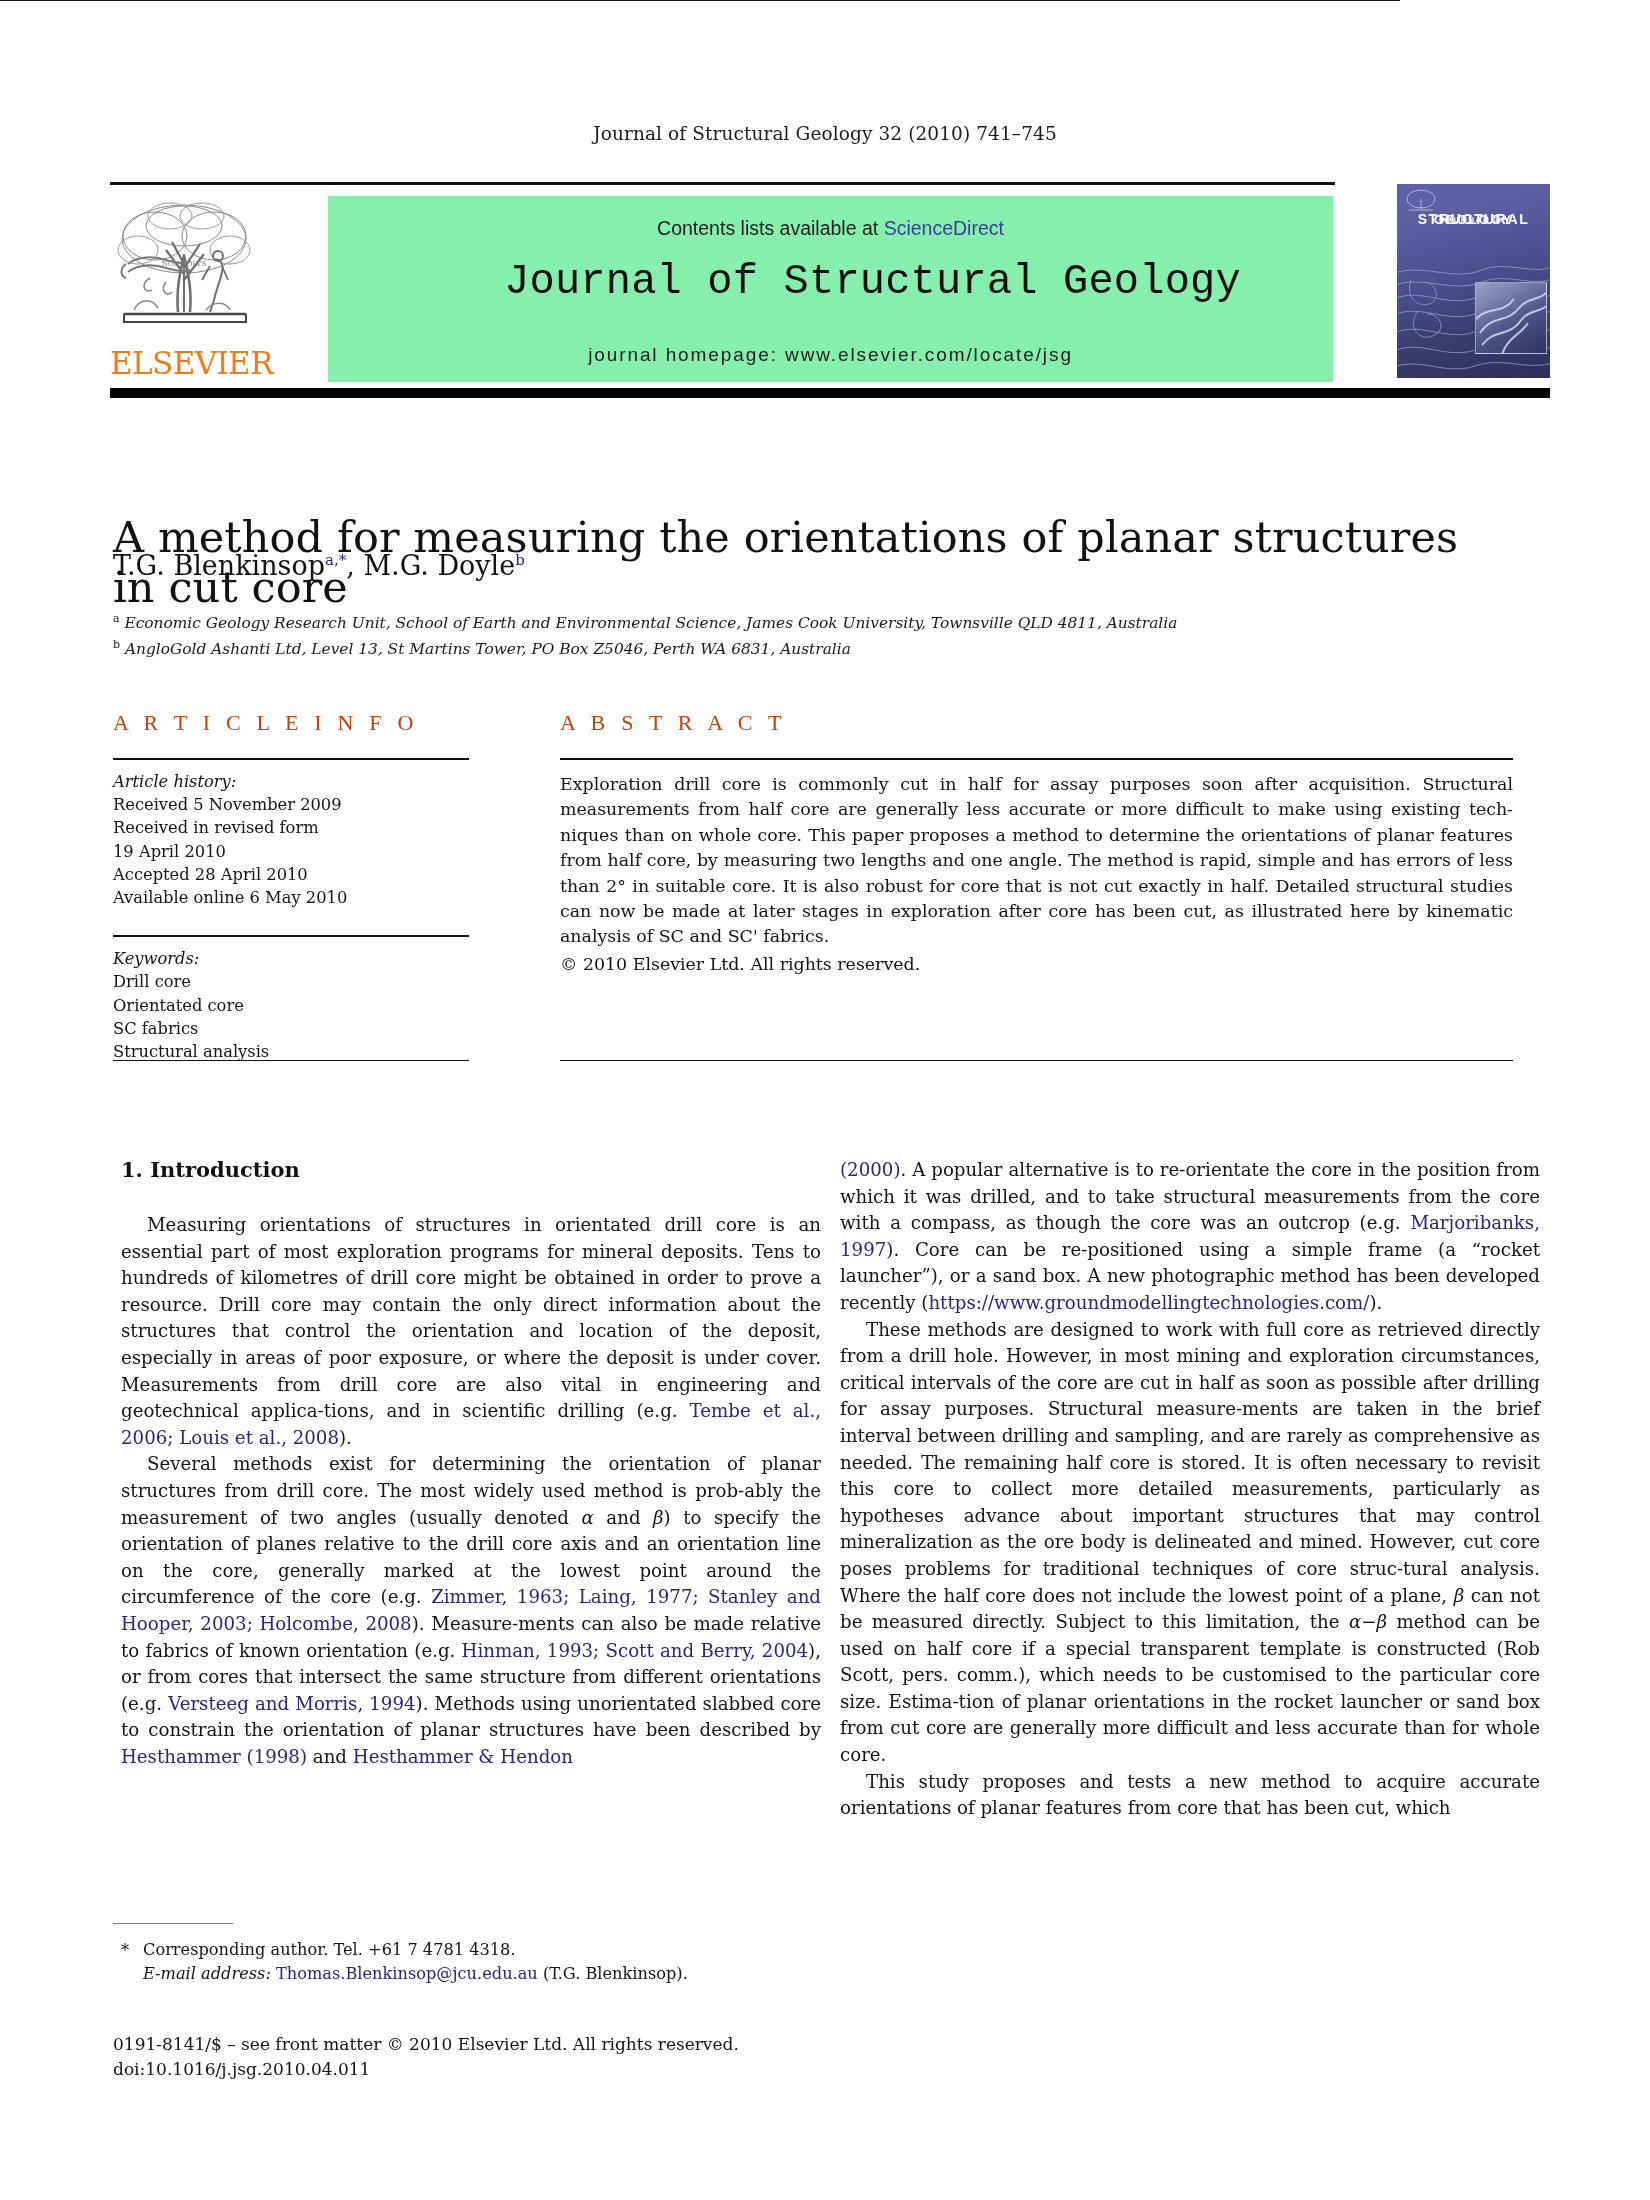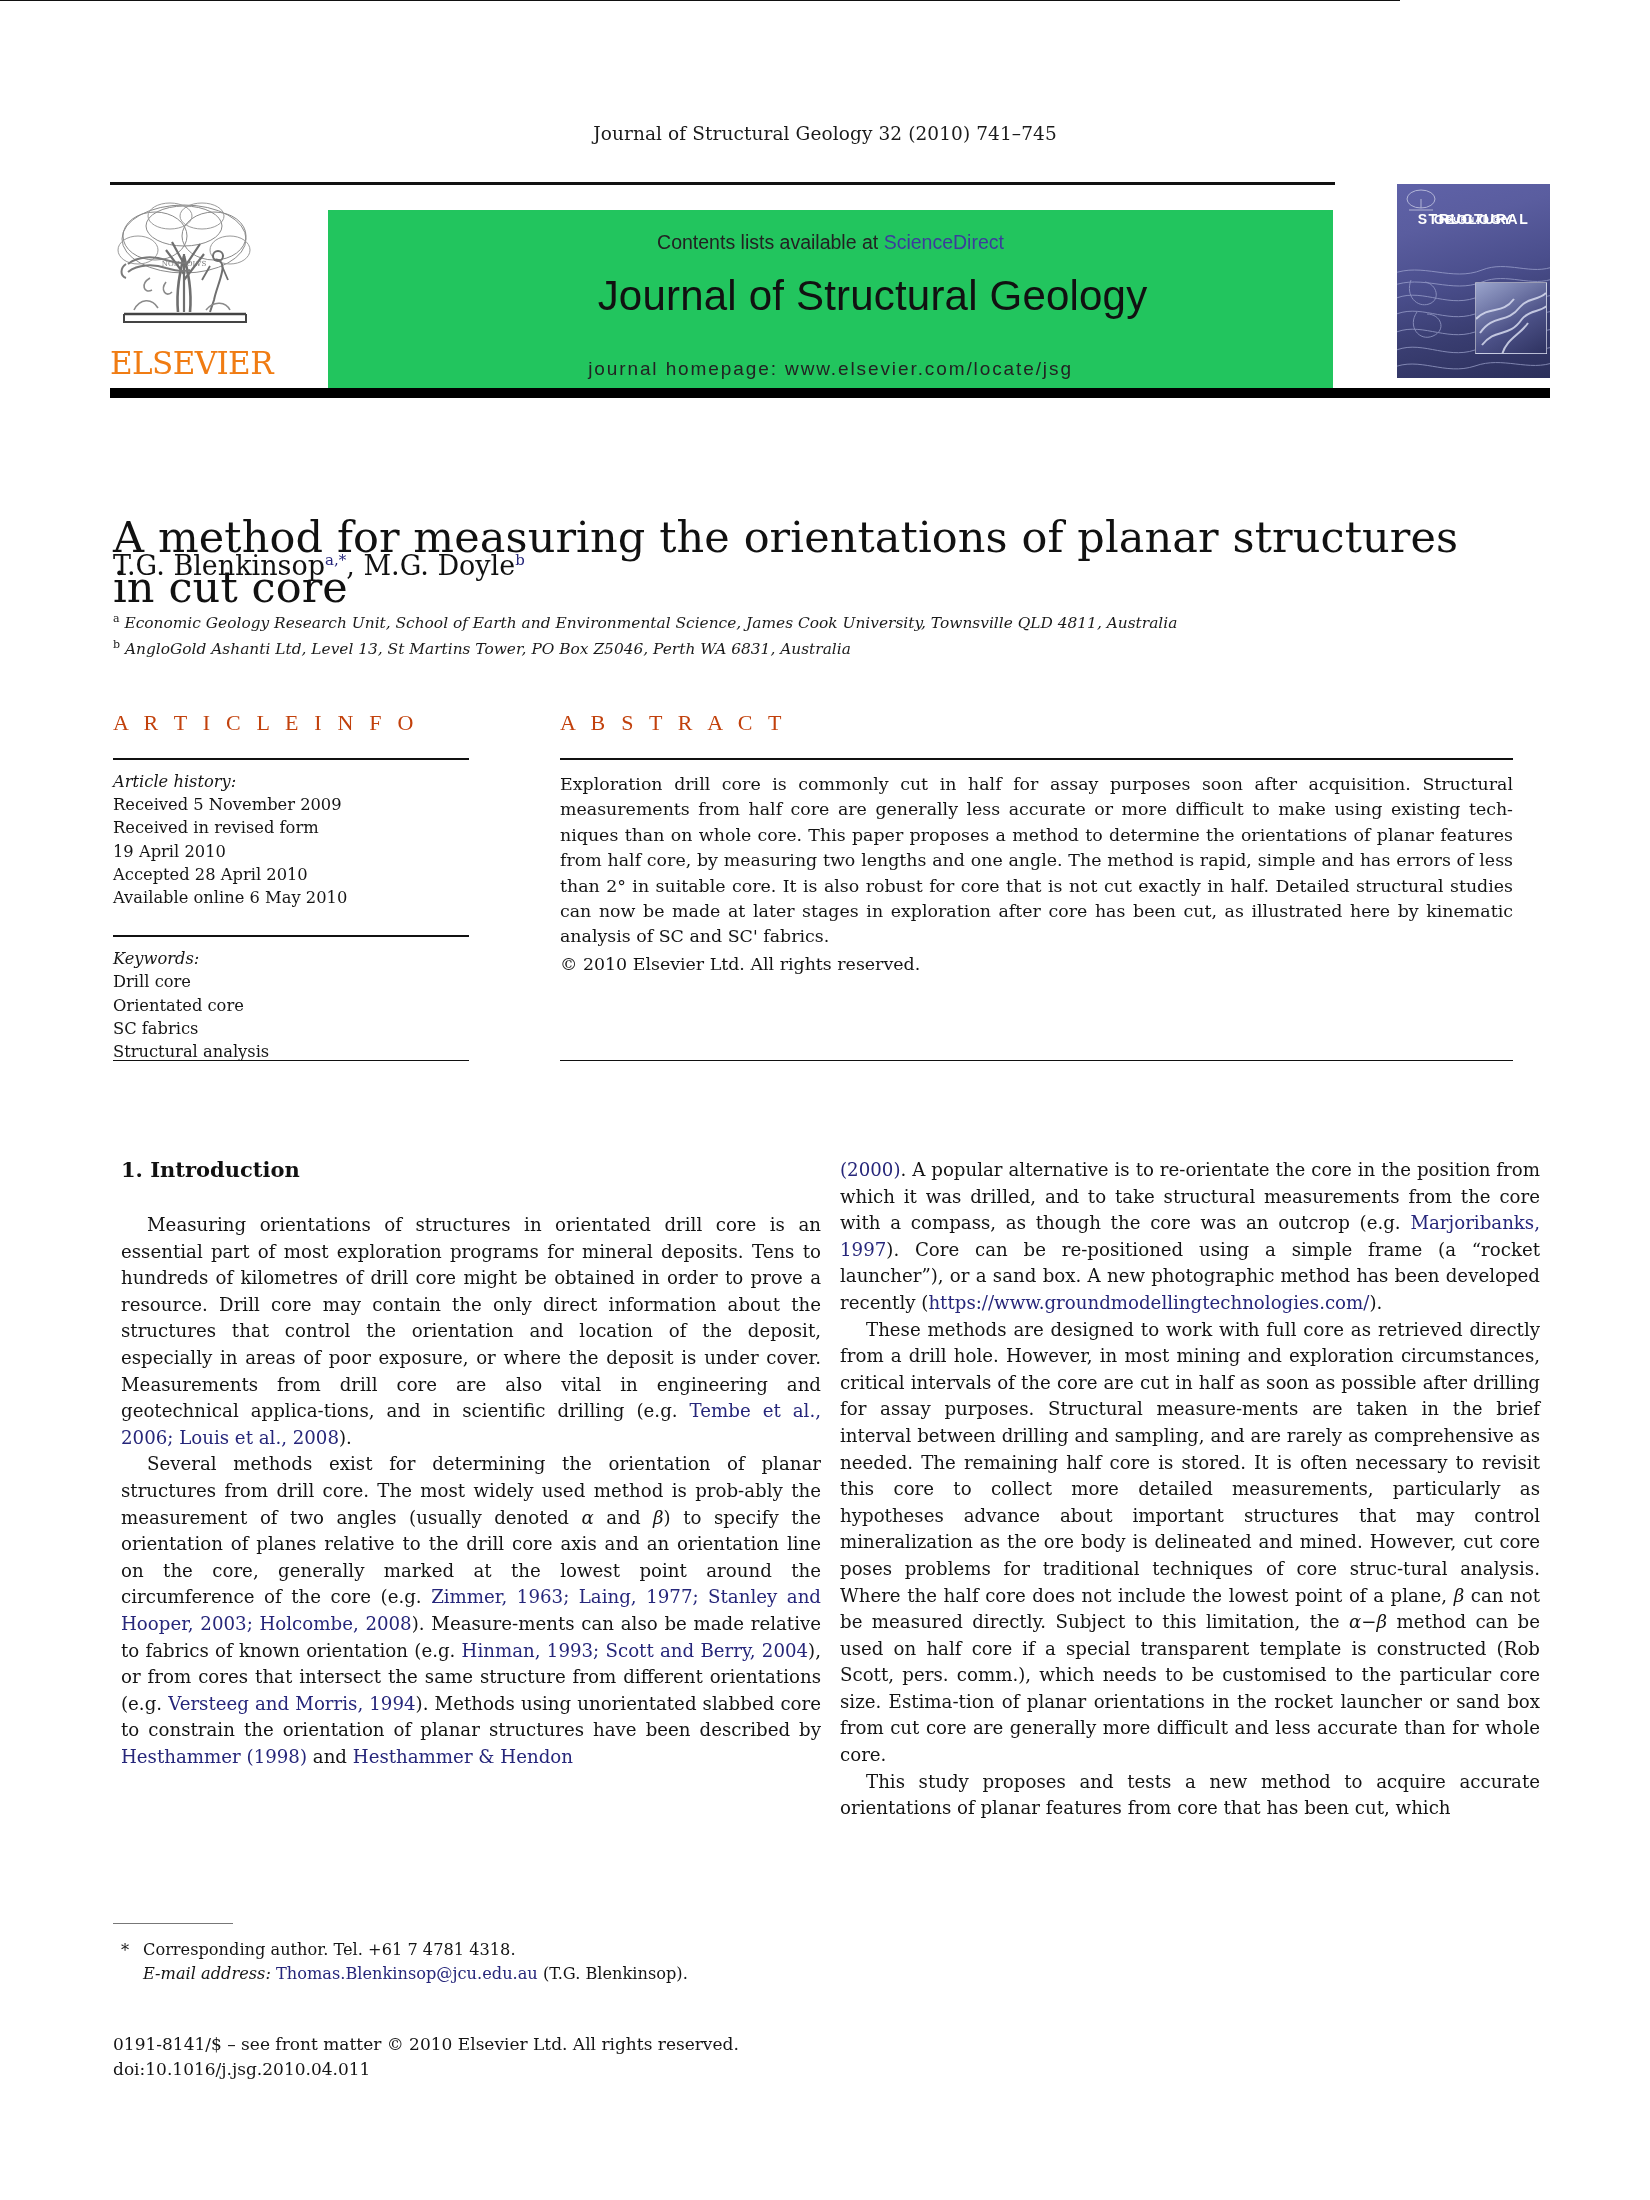--- a/index.html
+++ b/index.html
@@ -49,36 +49,36 @@
   }
   .elsevier-logo .word {
     position: absolute; left: 0; bottom: 0;
     width: 150px; text-align: center;
     font-family: "DejaVu Serif", "Liberation Serif", serif;
     font-size: 31px; color: #f07c13; letter-spacing: -0.6px;
     line-height: 34px;
   }
 
   .sd-band {
-    position: absolute; left: 218px; top: 28px;
+    position: absolute; left: 218px; top: 14px;
     width: 1005px; height: 186px;
-    background: #22c55e;
+    background: #86efac;
   }
   .sd-contents {
     position: absolute; left: 0; top: 21px; width: 1005px;
     text-align: center;
     font-family: "Liberation Sans", sans-serif;
     font-size: 19.5px;
     color: #222;
   }
   .sd-contents .sd-link { color: #3c3c9c; }
   .journal-name {
     position: absolute; left: 0; top: 62px; width: 1089px;
     text-align: center;
-    font-family: Liberation Sans, sans-serif;
+    font-family: Liberation Mono, monospace;
     font-size: 42px;
     color: #111;
     letter-spacing: 0.2px;
   }
   .homepage {
     position: absolute; left: 0; top: 148px; width: 1005px;
     text-align: center;
     font-family: "Liberation Sans", sans-serif;
     font-size: 19px;
     letter-spacing: 1.9px;

